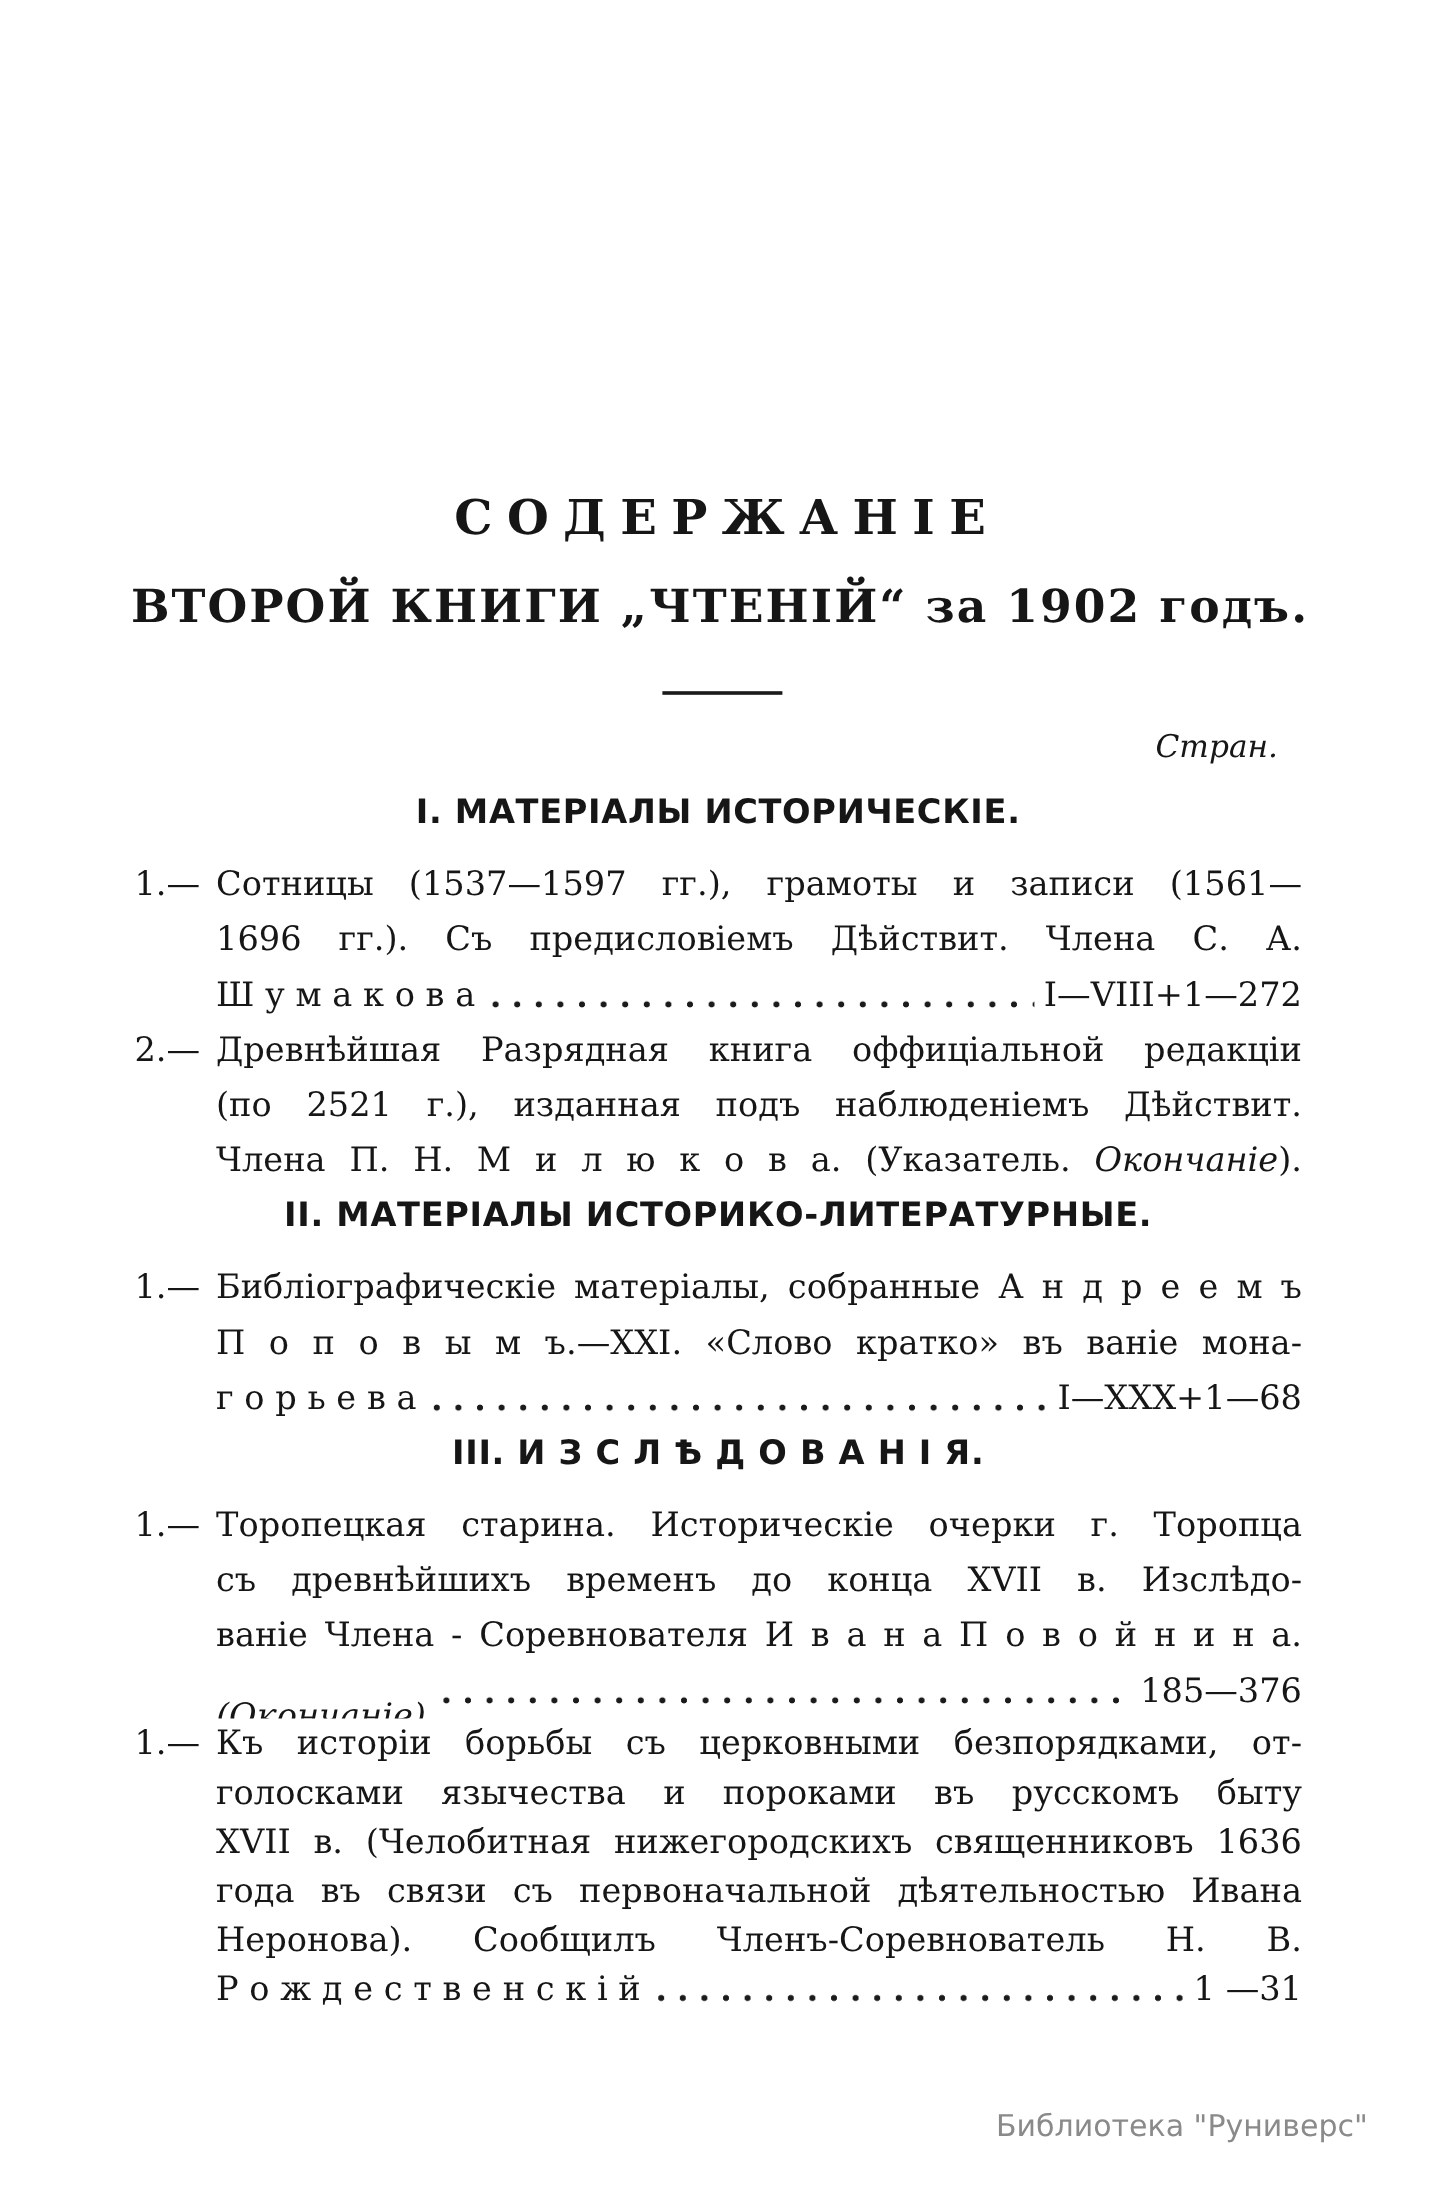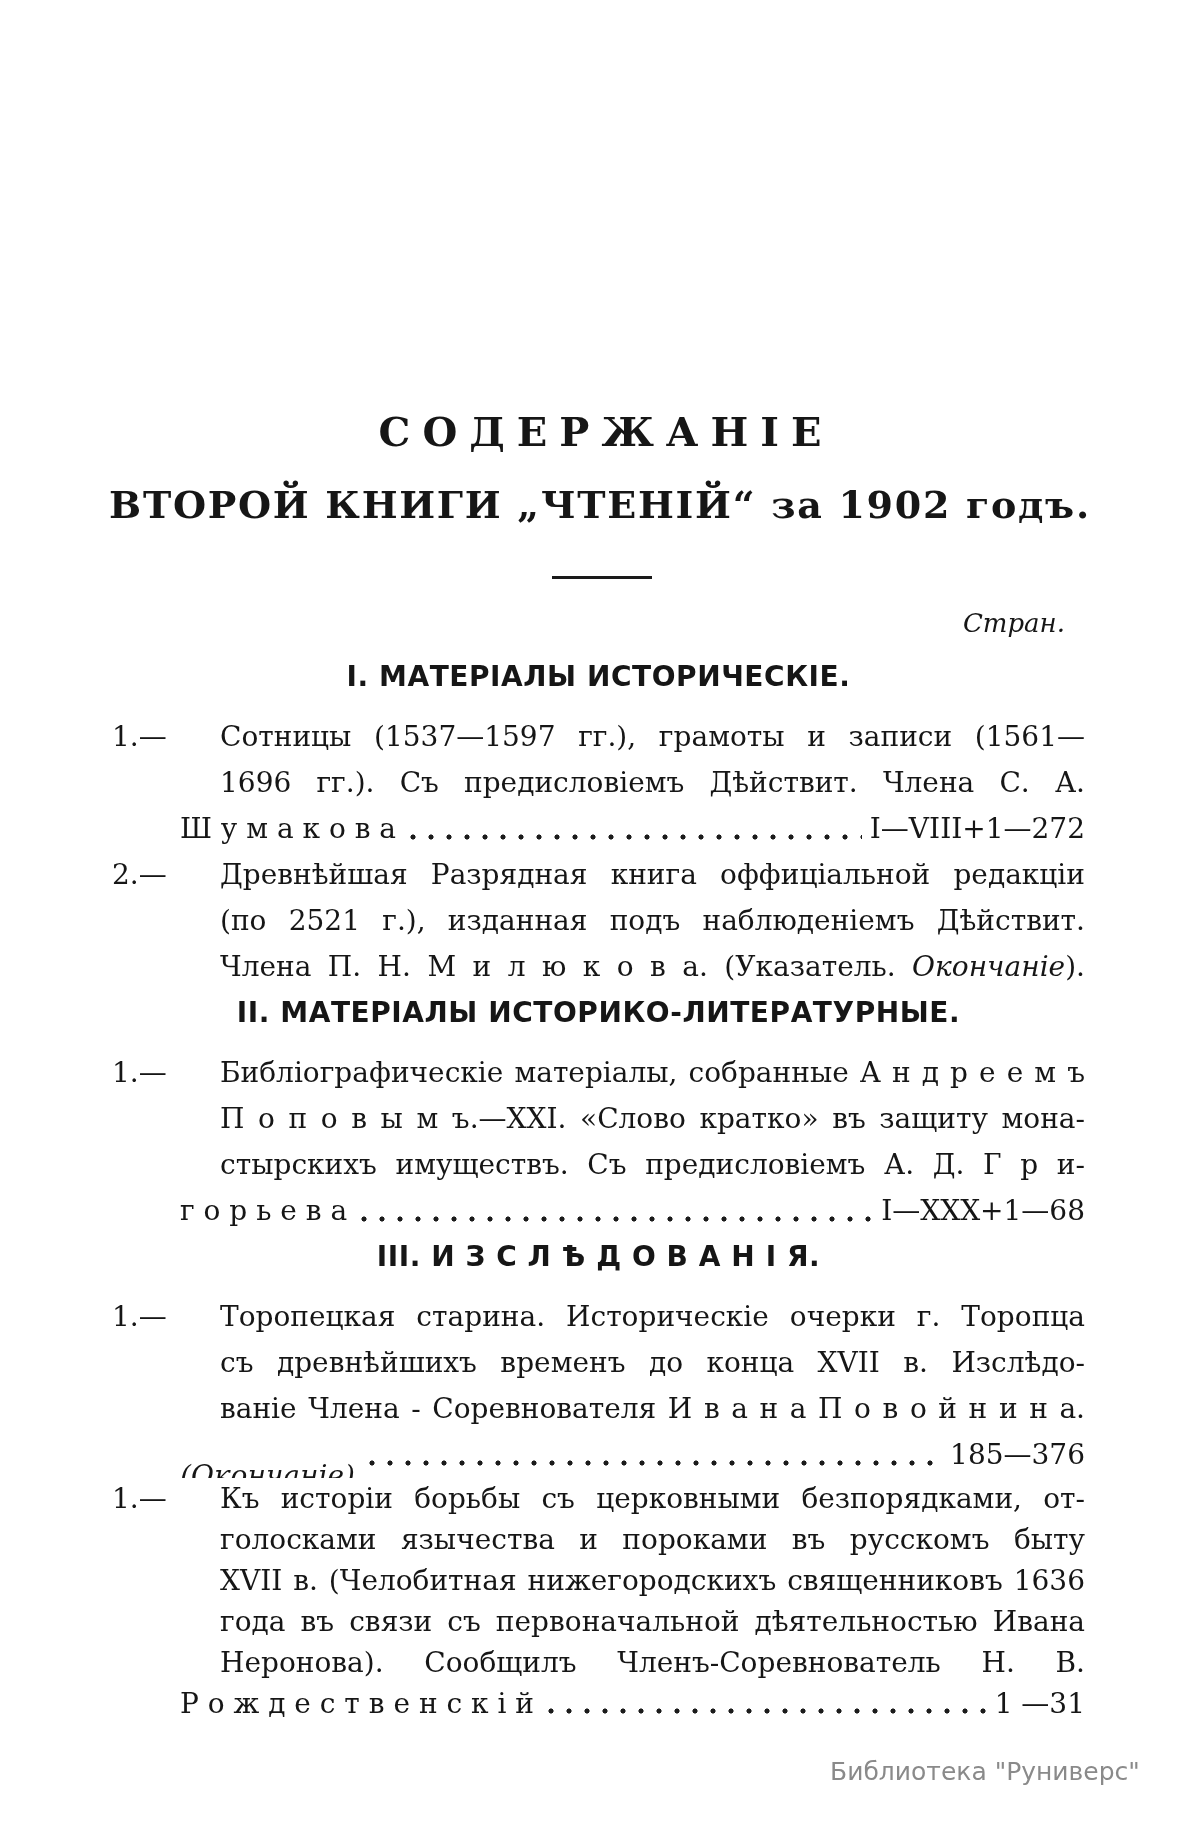--- a/index.html
+++ b/index.html
@@ -76,21 +76,20 @@
   .line {
     font-size: 28px;
     line-height: 46px;
     height: 46px;
     overflow: hidden;
   }
   .jline {
     text-align: justify;
     text-align-last: justify;
     word-spacing: 0.06em;
-    margin-left: 40px;
   }
   .leader-line { display: flex; }
   .leader-line .name { white-space: pre; }
   .leader-line .name.it { font-style: italic; margin-top: 21px; }
   .dots {
     flex: 1 1 auto;
     margin: 0 8px 0 6px;
     background-image: radial-gradient(circle, #1b1b1b 2.3px, rgba(0,0,0,0) 2.8px);
     background-size: 18px 6px;
     background-position: 2px 28px;
@@ -151,22 +150,21 @@
         </div>
       </div>
     </div>
 
     <div class="sec-heading">II. МАТЕРІАЛЫ ИСТОРИКО-ЛИТЕРАТУРНЫЕ.</div>
 
     <div class="item">
       <div class="num">1.—</div>
       <div class="body">
         <div class="line jline">Библіографическіе матеріалы, собранные А н д р е е м ъ</div>
-        <div class="line jline">П о п о в ы м ъ.—XXI. «Слово кратко» въ защиту мона-</div>
-        <div class="line jline">стырскихъ имуществъ. Съ предисловіемъ А. Д. Г р и-</div>
+        <div class="line jline">П о п о в ы м ъ.—XXI. «Слово кратко» въ ваніе мона-</div>
         <div class="line leader-line">
           <span class="name">г о р ь е в а</span>
           <span class="dots"></span>
           <span class="pages">I—XXX+1—68</span>
         </div>
       </div>
     </div>
 
     <div class="sec-heading">III. И З С Л Ѣ Д О В А Н І Я.</div>
 

